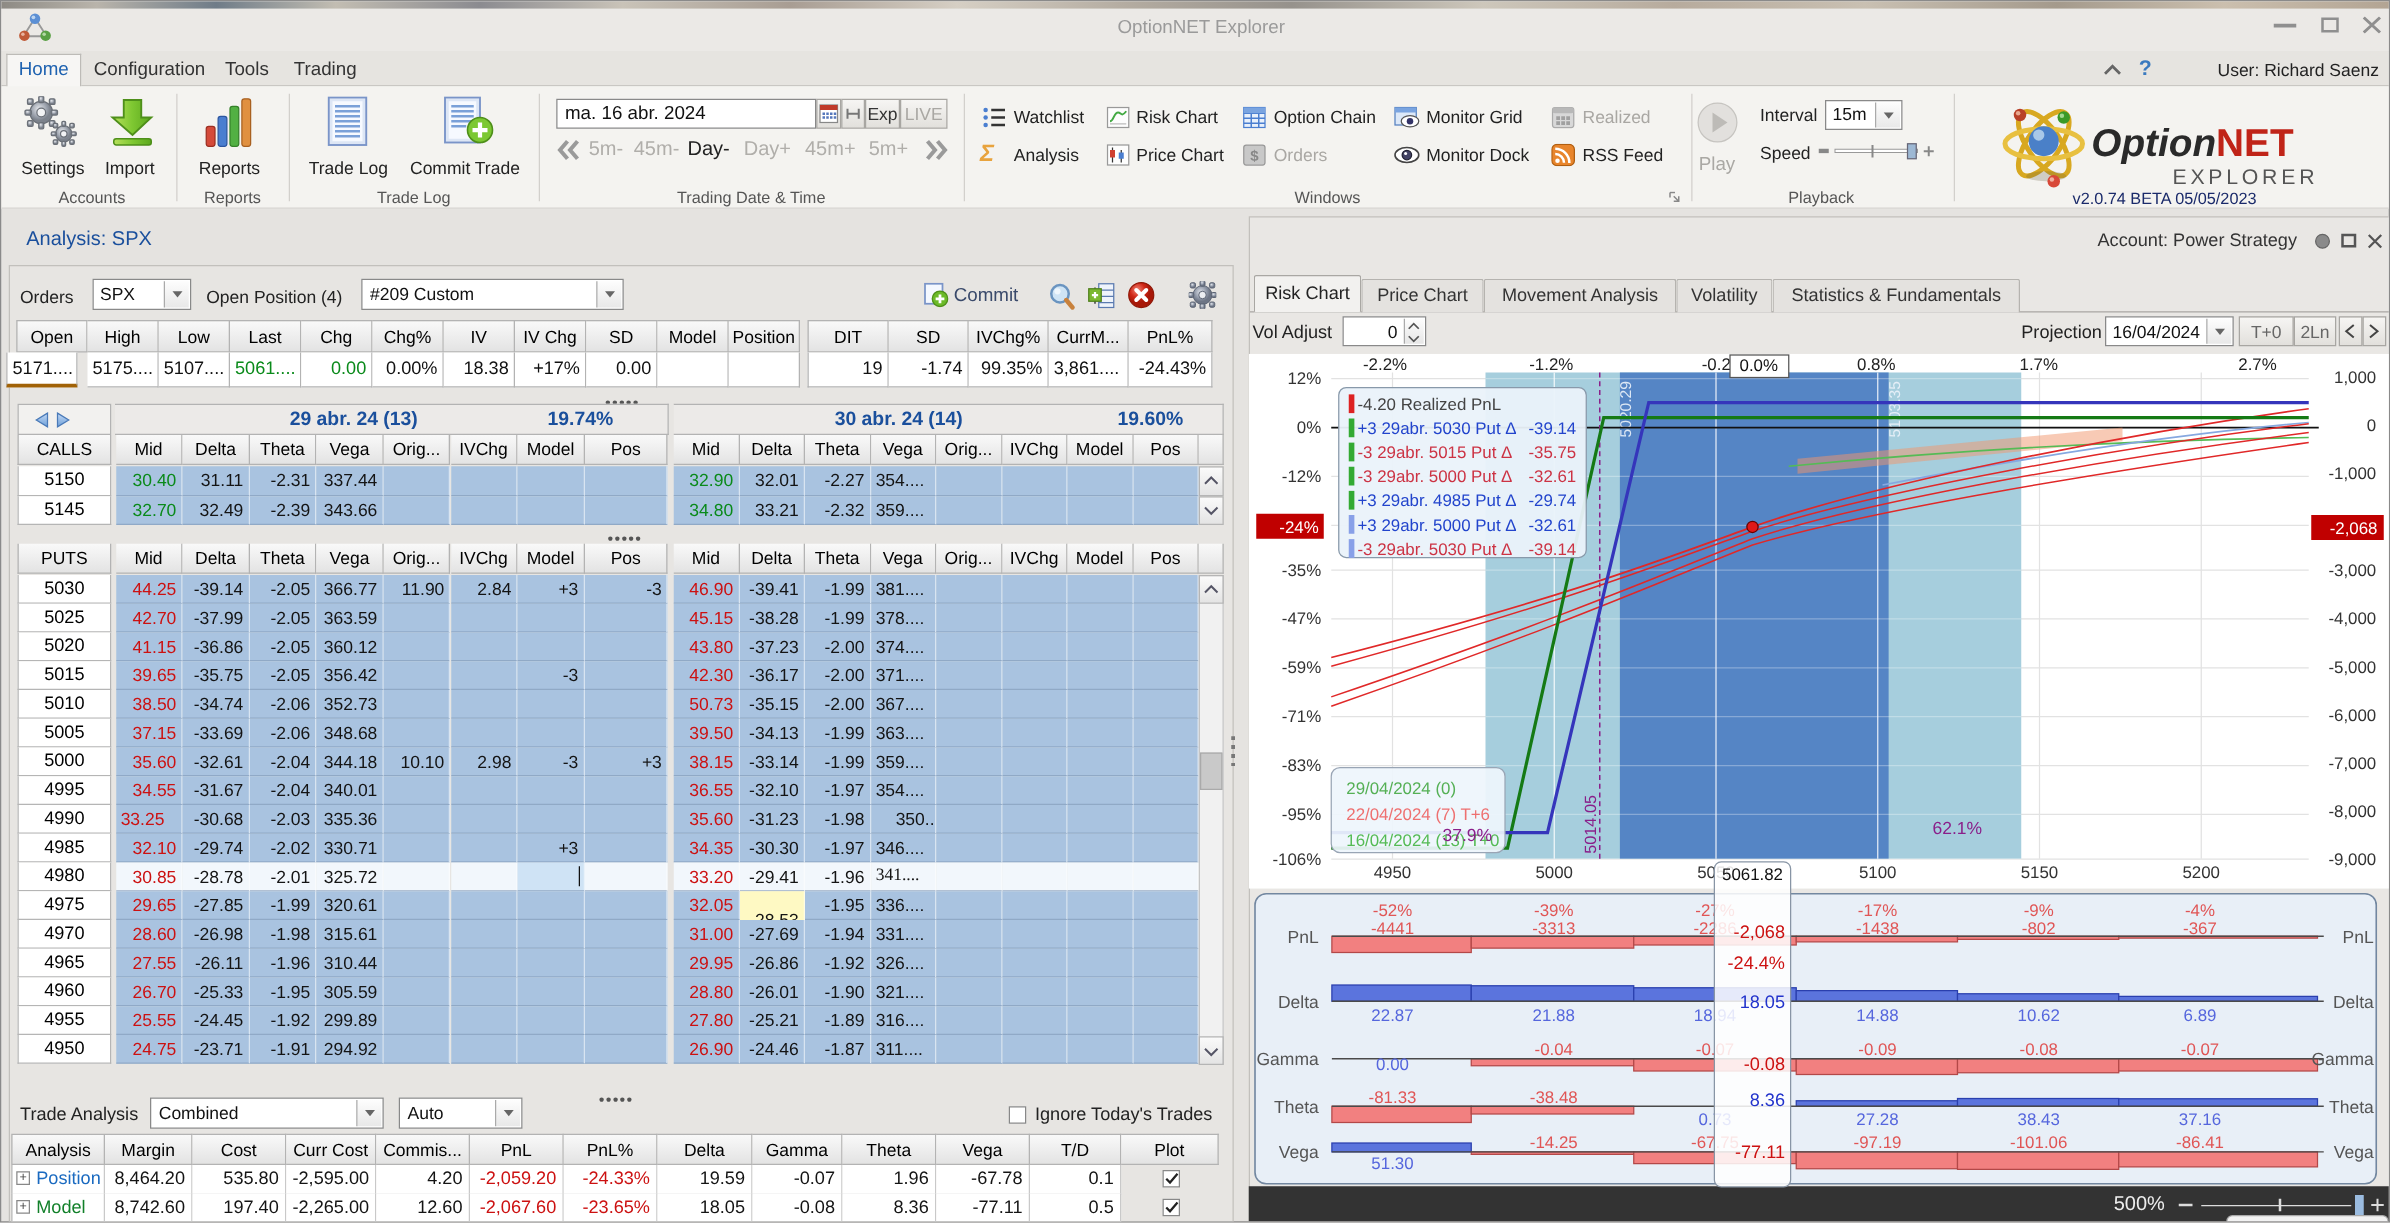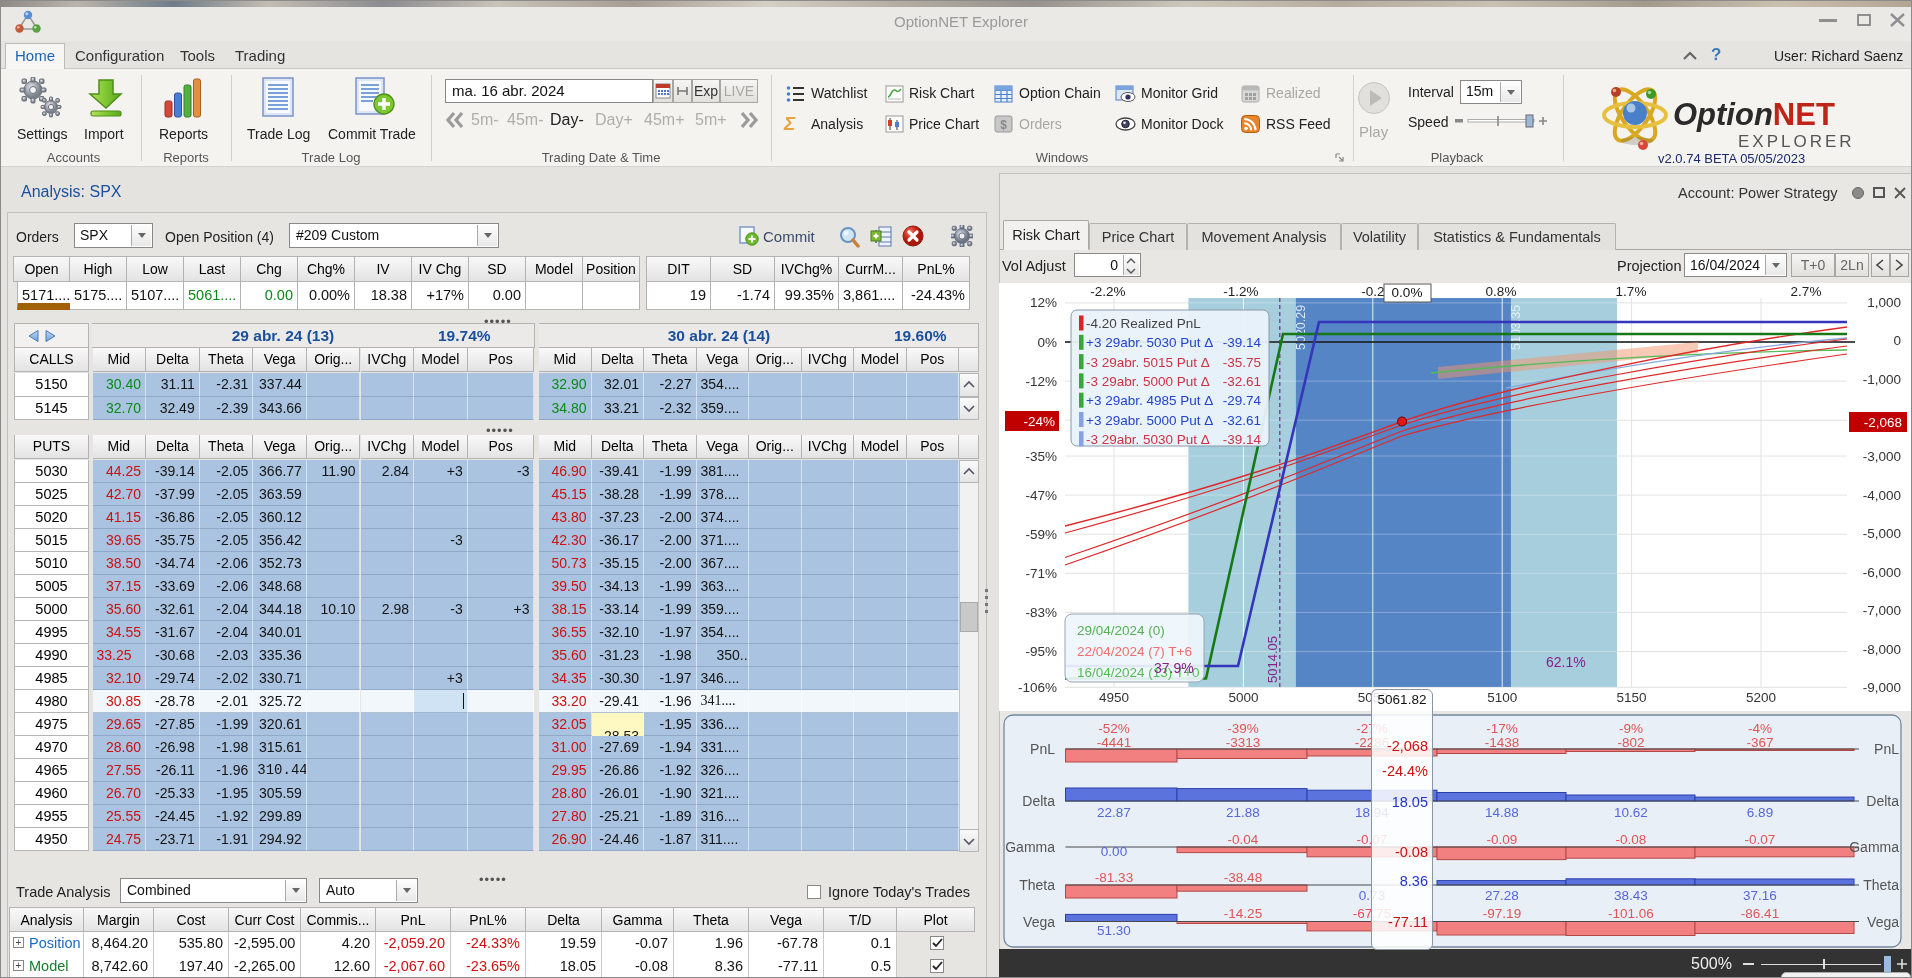--- a/index.html
+++ b/index.html
@@ -360,21 +360,21 @@
 <div class="cell hd" style="left:354px;top:255px;width:57px;height:26px;font-size:14px;line-height:25px;border-top:1px solid #b3b3b3;">IV</div>
 <div class="cell hd" style="left:411px;top:255px;width:57px;height:26px;font-size:14px;line-height:25px;border-top:1px solid #b3b3b3;">IV Chg</div>
 <div class="cell hd" style="left:468px;top:255px;width:57px;height:26px;font-size:14px;line-height:25px;border-top:1px solid #b3b3b3;">SD</div>
 <div class="cell hd" style="left:525px;top:255px;width:57px;height:26px;font-size:14px;line-height:25px;border-top:1px solid #b3b3b3;">Model</div>
 <div class="cell hd" style="left:582px;top:255px;width:57px;height:26px;font-size:14px;line-height:25px;border-top:1px solid #b3b3b3;">Position</div>
 <div class="cell hd" style="left:645px;top:255px;width:65px;height:26px;font-size:14px;line-height:25px;border-top:1px solid #b3b3b3;border-left:1px solid #b3b3b3;">DIT</div>
 <div class="cell hd" style="left:710px;top:255px;width:64px;height:26px;font-size:14px;line-height:25px;border-top:1px solid #b3b3b3;">SD</div>
 <div class="cell hd" style="left:774px;top:255px;width:64px;height:26px;font-size:14px;line-height:25px;border-top:1px solid #b3b3b3;">IVChg%</div>
 <div class="cell hd" style="left:838px;top:255px;width:64px;height:26px;font-size:14px;line-height:25px;border-top:1px solid #b3b3b3;">CurrM...</div>
 <div class="cell hd" style="left:902px;top:255px;width:67px;height:26px;font-size:14px;line-height:25px;border-top:1px solid #b3b3b3;">PnL%</div>
-<div class="cell" style="left:16px;top:281px;width:57px;height:28px;background:#fff;border-right:1px solid #b3b3b3;border-bottom:7px solid #a16207;border-left:1px solid #b3b3b3;font-size:14.5px;line-height:27px;color:#111;text-align:left;padding:0 4px">5171....</div>
+<div class="cell" style="left:4px;top:281px;width:57px;height:28px;background:#fff;border-right:1px solid #b3b3b3;border-bottom:3px solid #a16207;border-left:1px solid #b3b3b3;font-size:14.5px;line-height:27px;color:#111;text-align:left;padding:0 4px">5171....</div>
 <div class="cell" style="left:69px;top:281px;width:57px;height:28px;background:#fff;border-right:1px solid #b3b3b3;border-bottom:1px solid #b3b3b3;font-size:14.5px;line-height:27px;color:#111;text-align:left;padding:0 4px">5175....</div>
 <div class="cell" style="left:126px;top:281px;width:57px;height:28px;background:#fff;border-right:1px solid #b3b3b3;border-bottom:1px solid #b3b3b3;font-size:14.5px;line-height:27px;color:#111;text-align:left;padding:0 4px">5107....</div>
 <div class="cell" style="left:183px;top:281px;width:57px;height:28px;background:#fff;border-right:1px solid #b3b3b3;border-bottom:1px solid #b3b3b3;font-size:14.5px;line-height:27px;color:#0a8a1a;text-align:left;padding:0 4px">5061....</div>
 <div class="cell" style="left:240px;top:281px;width:57px;height:28px;background:#fff;border-right:1px solid #b3b3b3;border-bottom:1px solid #b3b3b3;font-size:14.5px;line-height:27px;color:#0a8a1a;text-align:right;padding:0 4px">0.00</div>
 <div class="cell" style="left:297px;top:281px;width:57px;height:28px;background:#fff;border-right:1px solid #b3b3b3;border-bottom:1px solid #b3b3b3;font-size:14.5px;line-height:27px;color:#111;text-align:right;padding:0 4px">0.00%</div>
 <div class="cell" style="left:354px;top:281px;width:57px;height:28px;background:#fff;border-right:1px solid #b3b3b3;border-bottom:1px solid #b3b3b3;font-size:14.5px;line-height:27px;color:#111;text-align:right;padding:0 4px">18.38</div>
 <div class="cell" style="left:411px;top:281px;width:57px;height:28px;background:#fff;border-right:1px solid #b3b3b3;border-bottom:1px solid #b3b3b3;font-size:14.5px;line-height:27px;color:#111;text-align:right;padding:0 4px">+17%</div>
 <div class="cell" style="left:468px;top:281px;width:57px;height:28px;background:#fff;border-right:1px solid #b3b3b3;border-bottom:1px solid #b3b3b3;font-size:14.5px;line-height:27px;color:#111;text-align:right;padding:0 4px">0.00</div>
 <div class="cell" style="left:525px;top:281px;width:57px;height:28px;background:#fff;border-right:1px solid #b3b3b3;border-bottom:1px solid #b3b3b3;font-size:14.5px;line-height:27px;color:#111;text-align:right;padding:0 4px"></div>
 <div class="cell" style="left:582px;top:281px;width:57px;height:28px;background:#fff;border-right:1px solid #b3b3b3;border-bottom:1px solid #b3b3b3;font-size:14.5px;line-height:27px;color:#111;text-align:right;padding:0 4px"></div>
@@ -703,21 +703,21 @@
 <div class="cell" style="left:643px;top:735px;width:52.5px;height:23px;background:#a9c3e0;border-right:1px solid rgba(255,255,255,0.55);border-bottom:1px solid rgba(125,148,178,0.55);color:#141414;font-size:14px;line-height:22px;text-align:right;padding:0 4px;">-1.94</div>
 <div class="cell" style="left:695.5px;top:735px;width:52.5px;height:23px;background:#a9c3e0;border-right:1px solid rgba(255,255,255,0.55);border-bottom:1px solid rgba(125,148,178,0.55);color:#141414;font-size:14px;line-height:22px;text-align:left;padding:0 4px;">331....</div>
 <div class="cell" style="left:748px;top:735px;width:52.5px;height:23px;background:#a9c3e0;border-right:1px solid rgba(255,255,255,0.55);border-bottom:1px solid rgba(125,148,178,0.55);color:#141414;font-size:14px;line-height:22px;text-align:right;padding:0 4px;"></div>
 <div class="cell" style="left:800.5px;top:735px;width:52.5px;height:23px;background:#a9c3e0;border-right:1px solid rgba(255,255,255,0.55);border-bottom:1px solid rgba(125,148,178,0.55);color:#141414;font-size:14px;line-height:22px;text-align:right;padding:0 4px;"></div>
 <div class="cell" style="left:853px;top:735px;width:52.5px;height:23px;background:#a9c3e0;border-right:1px solid rgba(255,255,255,0.55);border-bottom:1px solid rgba(125,148,178,0.55);color:#141414;font-size:14px;line-height:22px;text-align:right;padding:0 4px;"></div>
 <div class="cell" style="left:905.5px;top:735px;width:52.5px;height:23px;background:#a9c3e0;border-right:1px solid rgba(255,255,255,0.55);border-bottom:1px solid rgba(125,148,178,0.55);color:#141414;font-size:14px;line-height:22px;text-align:right;padding:0 4px;"></div>
 <div class="cell" style="left:13px;top:758px;width:75px;height:23px;background:#fff;border:1px solid #b5b5b5;border-top:none;color:#000;font-size:14.5px;line-height:22px;text-align:center">4965</div>
 <div class="cell" style="left:91.5px;top:758px;width:53.599999999999994px;height:23px;background:#a9c3e0;border-right:1px solid rgba(255,255,255,0.55);border-bottom:1px solid rgba(125,148,178,0.55);color:#cc1111;font-size:14px;line-height:22px;text-align:right;padding:0 4px;">27.55</div>
 <div class="cell" style="left:145.1px;top:758px;width:53.599999999999994px;height:23px;background:#a9c3e0;border-right:1px solid rgba(255,255,255,0.55);border-bottom:1px solid rgba(125,148,178,0.55);color:#141414;font-size:14px;line-height:22px;text-align:right;padding:0 4px;">-26.11</div>
 <div class="cell" style="left:198.7px;top:758px;width:53.60000000000002px;height:23px;background:#a9c3e0;border-right:1px solid rgba(255,255,255,0.55);border-bottom:1px solid rgba(125,148,178,0.55);color:#141414;font-size:14px;line-height:22px;text-align:right;padding:0 4px;">-1.96</div>
-<div class="cell" style="left:252.3px;top:758px;width:53.599999999999966px;height:23px;background:#a9c3e0;border-right:1px solid rgba(255,255,255,0.55);border-bottom:1px solid rgba(125,148,178,0.55);color:#141414;font-size:14px;line-height:22px;text-align:right;padding:0 4px;font-family:Liberation Mono, monospace;">310.44</div>
+<div class="cell" style="left:252.3px;top:758px;width:53.599999999999966px;height:23px;background:#a9c3e0;border-right:1px solid rgba(255,255,255,0.55);border-bottom:1px solid rgba(125,148,178,0.55);color:#141414;font-size:14px;line-height:22px;text-align:right;padding:0 4px;">310.44</div>
 <div class="cell" style="left:305.9px;top:758px;width:53.60000000000002px;height:23px;background:#a9c3e0;border-right:1px solid rgba(255,255,255,0.55);border-bottom:1px solid rgba(125,148,178,0.55);color:#141414;font-size:14px;line-height:22px;text-align:right;padding:0 4px;"></div>
 <div class="cell" style="left:359.5px;top:758px;width:53.60000000000002px;height:23px;background:#a9c3e0;border-right:1px solid rgba(255,255,255,0.55);border-bottom:1px solid rgba(125,148,178,0.55);color:#141414;font-size:14px;line-height:22px;text-align:right;padding:0 4px;"></div>
 <div class="cell" style="left:413.1px;top:758px;width:53.599999999999966px;height:23px;background:#a9c3e0;border-right:1px solid rgba(255,255,255,0.55);border-bottom:1px solid rgba(125,148,178,0.55);color:#141414;font-size:14px;line-height:22px;text-align:right;padding:0 4px;"></div>
 <div class="cell" style="left:466.7px;top:758px;width:66.80000000000001px;height:23px;background:#a9c3e0;border-right:1px solid rgba(255,255,255,0.55);border-bottom:1px solid rgba(125,148,178,0.55);color:#141414;font-size:14px;line-height:22px;text-align:right;padding:0 4px;"></div>
 <div class="cell" style="left:538px;top:758px;width:52.5px;height:23px;background:#a9c3e0;border-right:1px solid rgba(255,255,255,0.55);border-bottom:1px solid rgba(125,148,178,0.55);color:#cc1111;font-size:14px;line-height:22px;text-align:right;padding:0 4px;">29.95</div>
 <div class="cell" style="left:590.5px;top:758px;width:52.5px;height:23px;background:#a9c3e0;border-right:1px solid rgba(255,255,255,0.55);border-bottom:1px solid rgba(125,148,178,0.55);color:#141414;font-size:14px;line-height:22px;text-align:right;padding:0 4px;">-26.86</div>
 <div class="cell" style="left:643px;top:758px;width:52.5px;height:23px;background:#a9c3e0;border-right:1px solid rgba(255,255,255,0.55);border-bottom:1px solid rgba(125,148,178,0.55);color:#141414;font-size:14px;line-height:22px;text-align:right;padding:0 4px;">-1.92</div>
 <div class="cell" style="left:695.5px;top:758px;width:52.5px;height:23px;background:#a9c3e0;border-right:1px solid rgba(255,255,255,0.55);border-bottom:1px solid rgba(125,148,178,0.55);color:#141414;font-size:14px;line-height:22px;text-align:left;padding:0 4px;">326....</div>
 <div class="cell" style="left:748px;top:758px;width:52.5px;height:23px;background:#a9c3e0;border-right:1px solid rgba(255,255,255,0.55);border-bottom:1px solid rgba(125,148,178,0.55);color:#141414;font-size:14px;line-height:22px;text-align:right;padding:0 4px;"></div>
 <div class="cell" style="left:800.5px;top:758px;width:52.5px;height:23px;background:#a9c3e0;border-right:1px solid rgba(255,255,255,0.55);border-bottom:1px solid rgba(125,148,178,0.55);color:#141414;font-size:14px;line-height:22px;text-align:right;padding:0 4px;"></div>

